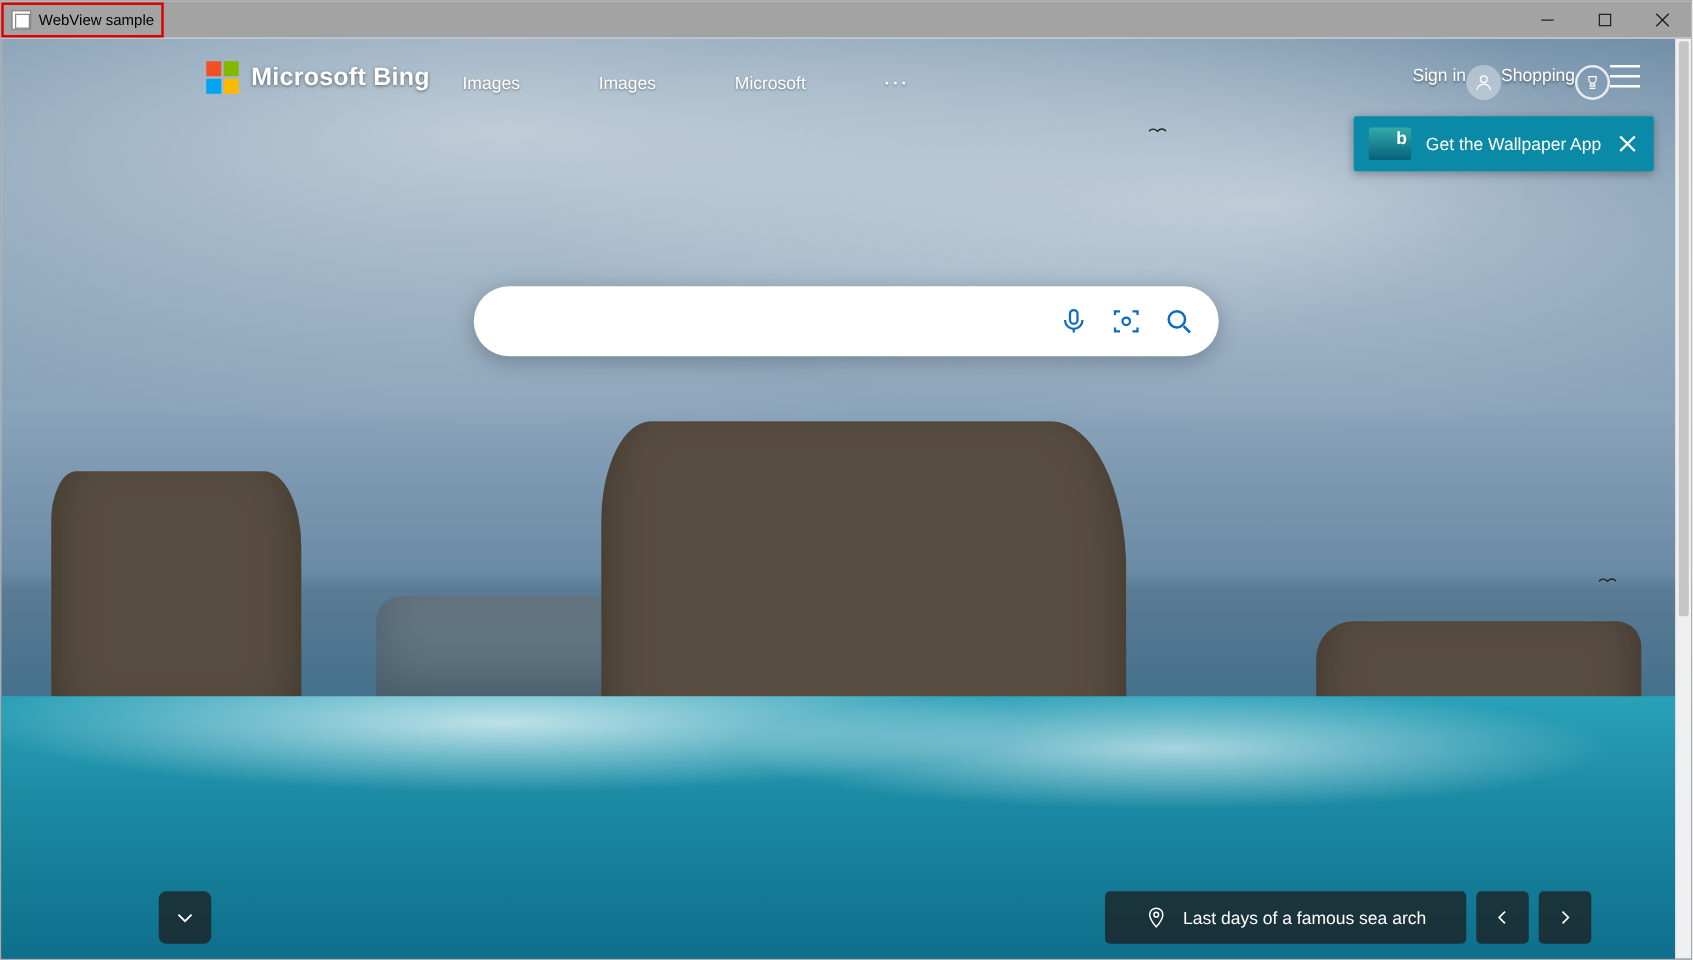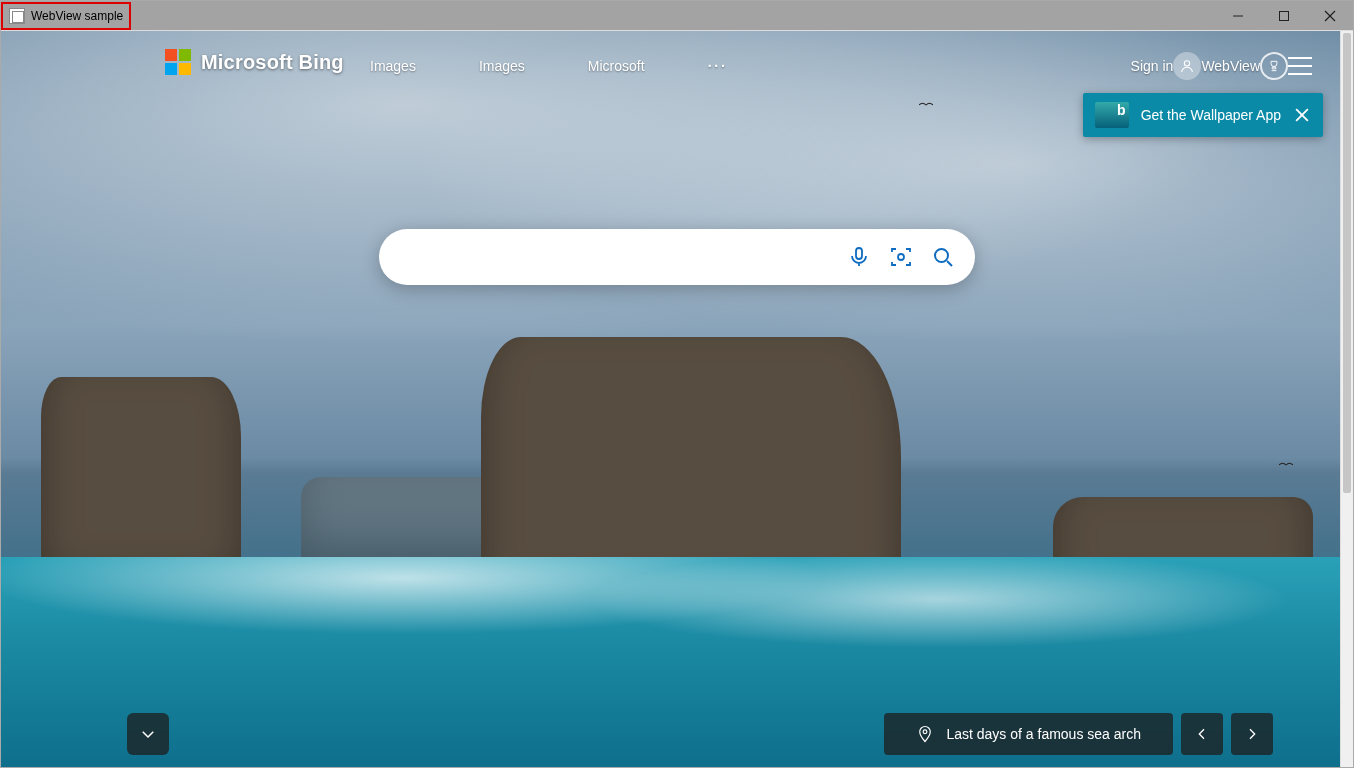--- a/index.html
+++ b/index.html
@@ -86,21 +86,21 @@
   .logo-wrap{ position:absolute; left:128px; top:18px; display:flex; align-items:center; gap:10px;margin-left:36px; }
   .ms-logo{ width:26px; height:26px; display:grid; grid-template-columns:1fr 1fr; grid-template-rows:1fr 1fr; gap:2px;}
   .ms-logo span:nth-child(1){background:#f25022;}
   .ms-logo span:nth-child(2){background:#7fba00;}
   .ms-logo span:nth-child(3){background:#00a4ef;}
   .ms-logo span:nth-child(4){background:#ffb900;}
   .brand{ color:#fff; font-size:20px; font-weight:600; letter-spacing:.2px; text-shadow:0 1px 3px rgba(0,0,0,.5);}
   .navlinks{ display:flex; gap:34px; margin-left:220px;}
   .navlinks span{ cursor:pointer;padding-left:29px; }
   .ellipsis{ letter-spacing:2px; font-weight:bold;}
-  .nav-right{ margin-left:auto; display:flex; align-items:center; }
+  .nav-right{ margin-left:auto; display:flex; }
   .avatar-circle{
     width:28px;height:28px;border-radius:50%;background:rgba(255,255,255,.35);
     display:flex;align-items:center;justify-content:center;
   }
   .trophy-circle{
     width:28px;height:28px;border-radius:50%;border:2px solid rgba(255,255,255,.8);
     display:flex;align-items:center;justify-content:center;
   }
   .hamburger{ width:24px;height:18px;display:flex;flex-direction:column;justify-content:space-between;}
   .hamburger span{height:2px;background:#fff;width:100%;}
@@ -222,21 +222,21 @@
         <span class="ellipsis">···</span>
       </div>
       <div class="nav-right">
         <span>Sign in</span>
         <div class="avatar-circle">
           <svg width="16" height="16" viewBox="0 0 24 24">
               <circle cx="12" cy="8" r="4" fill="none" stroke="#fff" stroke-width="1.6"></circle>
               <path d="M4 21c0-4 4-7 8-7s8 3 8 7" fill="none" stroke="#fff" stroke-width="1.6"></path>
             </svg>
         </div>
-        <span>WebView</span>
+        <span>Shopping</span>
         <div class="trophy-circle">
           <svg width="14" height="14" viewBox="0 0 24 24">
               <path d="M7 4h10v4a5 5 0 01-10 0V4z" fill="none" stroke="#fff" stroke-width="1.6"></path>
               <path d="M9 14h6v3H9zM8 20h8" fill="none" stroke="#fff" stroke-width="1.6"></path>
             </svg>
         </div>
         <div class="hamburger">
             <span></span>
             <span></span>
             <span></span>

